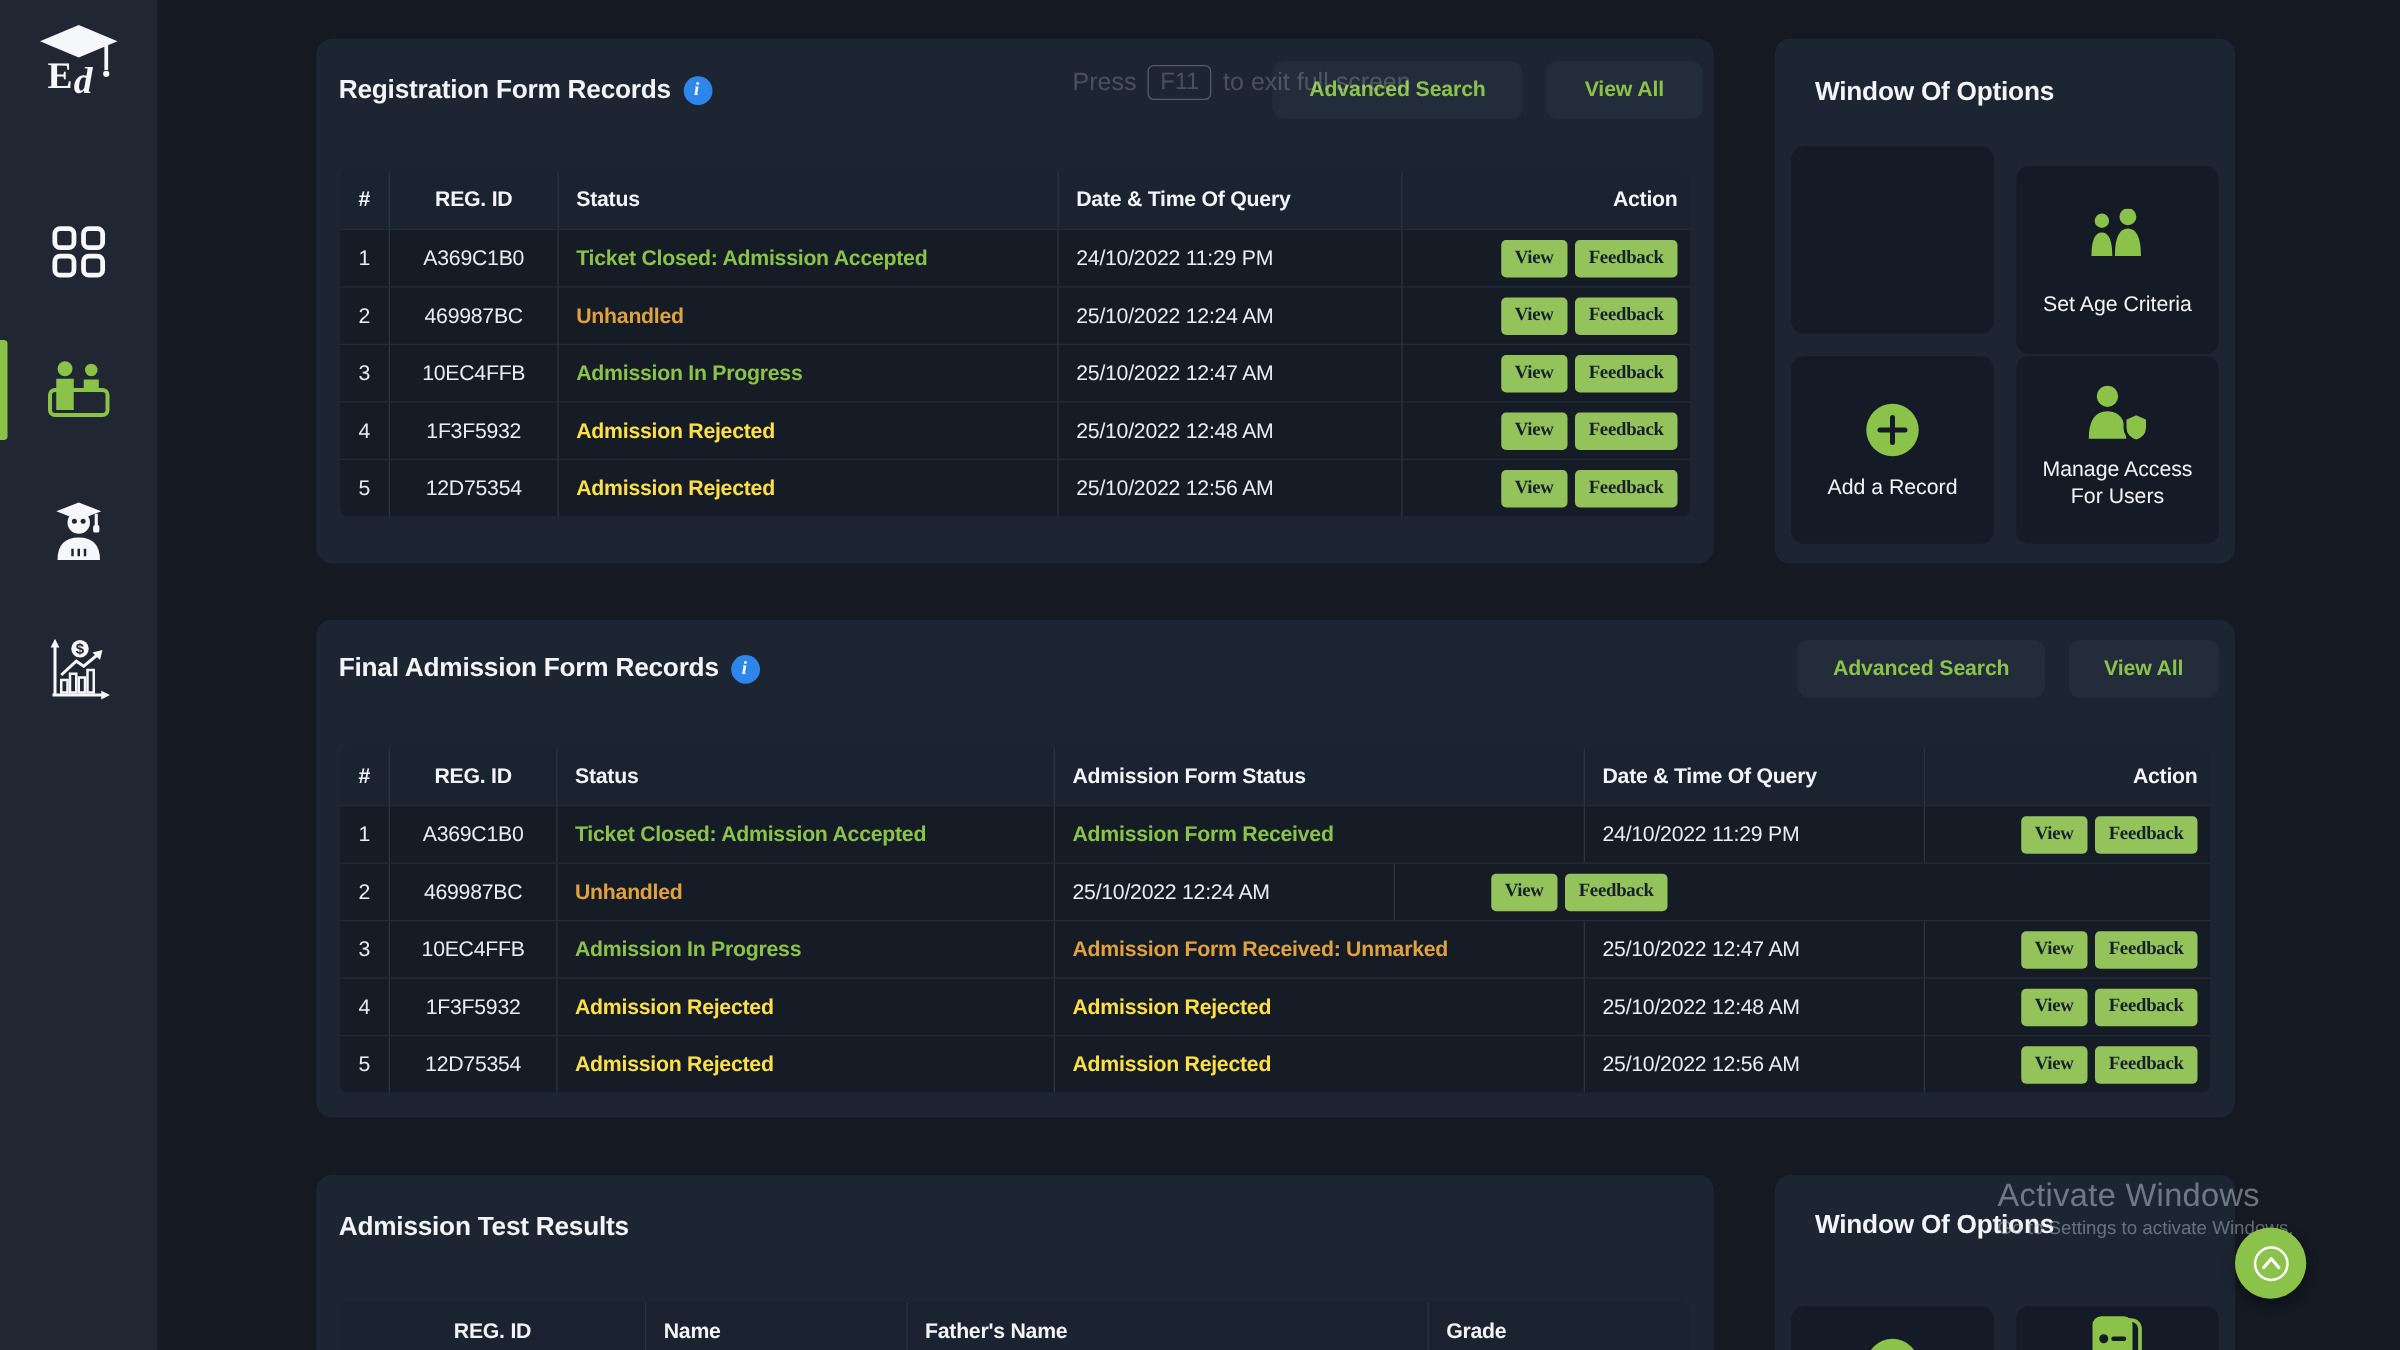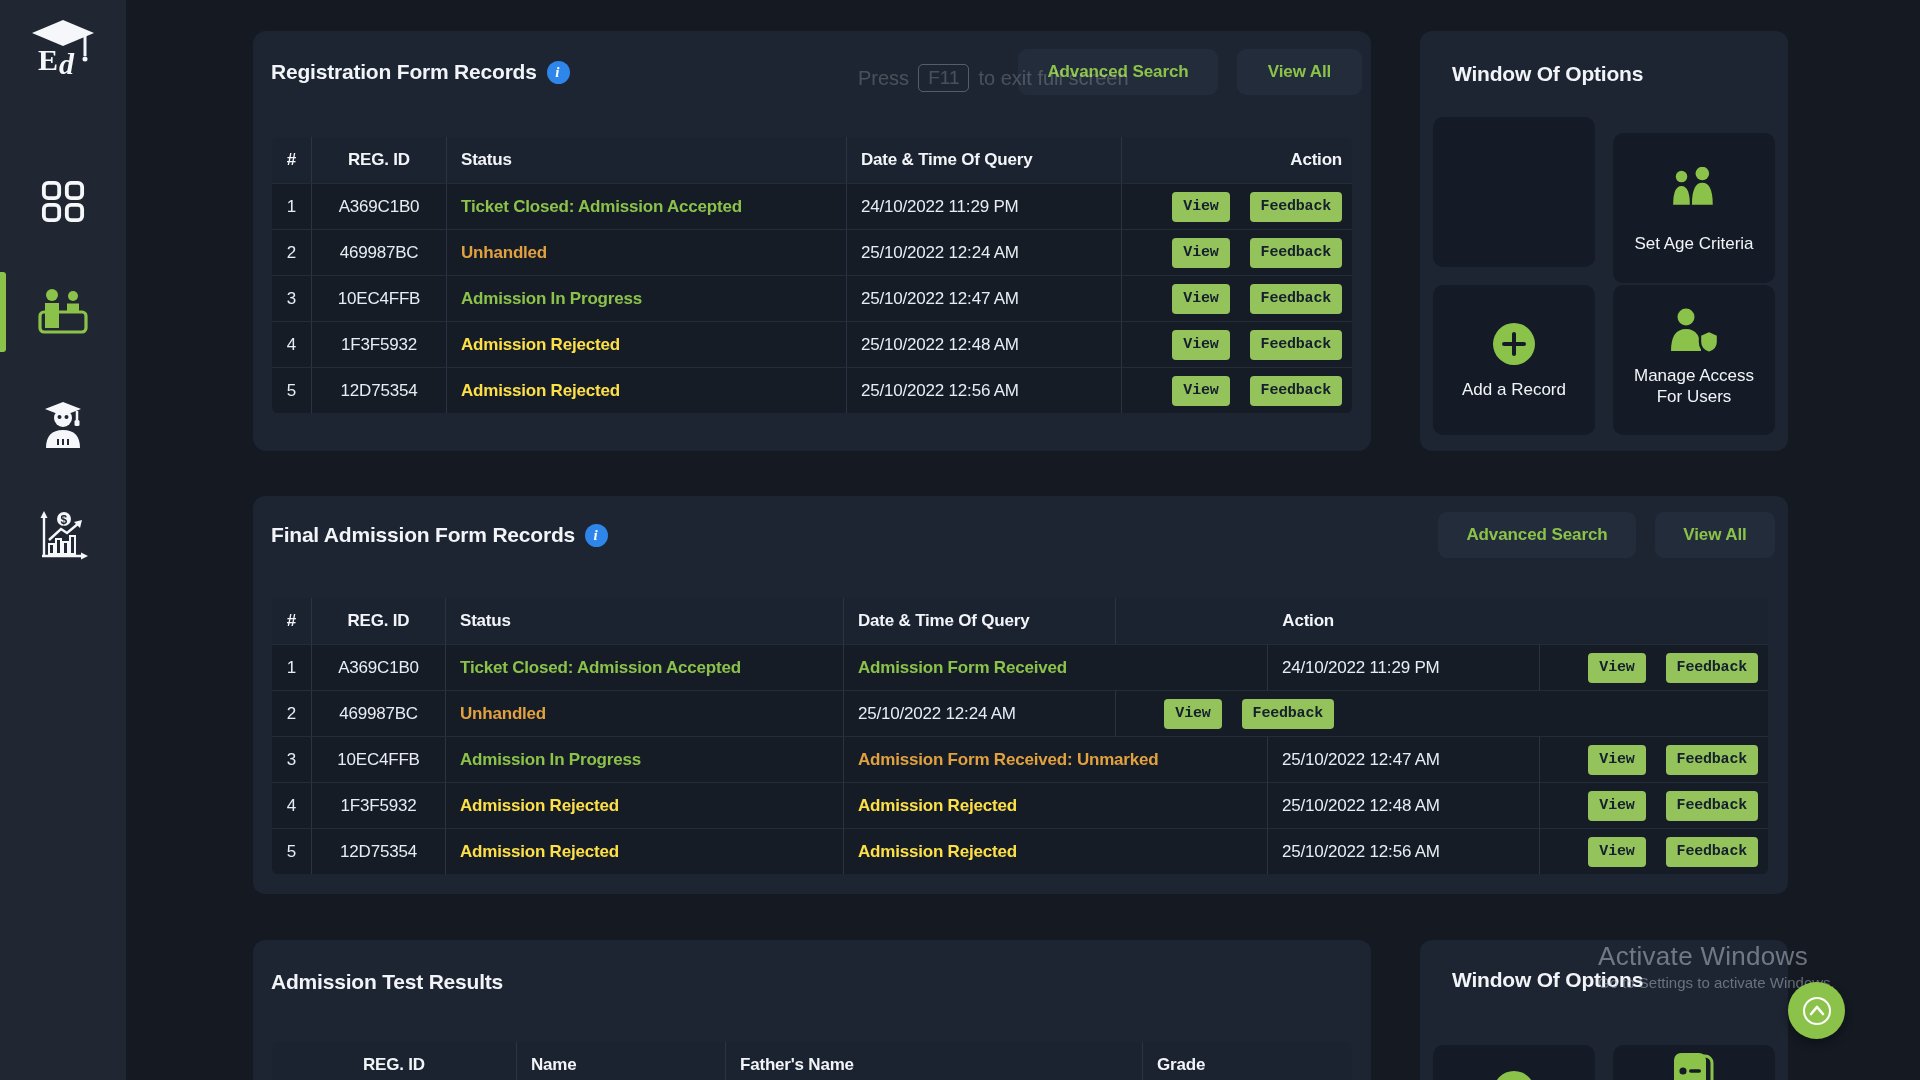--- a/index.html
+++ b/index.html
@@ -33,31 +33,31 @@
   .tcell:last-child { border-right:none; }
   .tcell.al-c { justify-content:center; padding:0 4px; }
   .tcell.al-r { justify-content:flex-end; padding-right:10px; }
   .thead .tcell { font-weight:700; color:#f2f4f8; }
   .st-green { color:#8bc34a; font-weight:700; }
   .st-orange { color:#e2a13f; font-weight:700; }
   .st-red { color:#fde047; font-weight:700; }
   .c-date { font-weight:400; }
   .c-regid { font-weight:500; }
   .act-btn { background:#94c35c; color:#16202c; border:none; border-radius:4px; height:30px;
-    padding:0 11px; font-family:Liberation Mono, monospace; font-size:15px; font-weight:700;
-    cursor:pointer; margin-left:20px; letter-spacing:-0.2px; }
+    padding:0 11px; font-family:Liberation Serif, serif; font-size:15px; font-weight:700;
+    cursor:pointer; margin-left:6px; letter-spacing:-0.2px; }
 
   
   .tile { position:absolute; width:162px; height:150px; background:#151b26; border-radius:10px; cursor:pointer; }
   .tile-label { position:absolute; left:8px; right:8px; text-align:center; color:#f2f4f8; font-size:17px; line-height:21px; }
   .tile-icon { position:absolute; display:flex; justify-content:center; }
 
   
   .f11-toast { position:absolute; left:858px; top:52px; display:flex; align-items:center; gap:9px;
-    color:rgba(255,255,255,0.20); font-size:20px; z-index:30; pointer-events:none;margin-top:12px; }
+    color:rgba(255,255,255,0.20); font-size:20px; z-index:30; pointer-events:none; }
   .f11-key { border:1.5px solid rgba(255,255,255,0.26); border-radius:5px; padding:2px 9px; font-size:19px; }
   .watermark-1 { position:absolute; left:1598px; top:941px; font-size:26px; color:rgba(182,190,202,0.55);
     z-index:25; letter-spacing:0.3px; }
   .watermark-2 { position:absolute; left:1598px; top:974px; font-size:15px; color:rgba(182,190,202,0.50); z-index:25; }
   .scroll-top { position:absolute; left:1788px; top:982px; width:57px; height:57px; border-radius:50%;
     background:#8bc34a; border:none; z-index:40; display:flex; align-items:center; justify-content:center;
     cursor:pointer; box-shadow:0 4px 10px rgba(0,0,0,0.35); }
 </style>
 </head>
 <body>
@@ -249,20 +249,21 @@
       <span class="card-title">Final Admission Form Records</span>
       <span class="info-icon">i</span>
     </div>
     <button class="hdr-btn" style="left:1185px; top:16px; width:198px;">Advanced Search</button>
     <button class="hdr-btn" style="left:1402px; top:16px; width:120px;">View All</button>
     <div class="tbl" style="left:19px; top:102px; width:1496px;" id="adm-table">
         <div class="trow thead">
           <div class="tcell al-c" style="width: 40px;">#</div>
           <div class="tcell al-c" style="width: 134px;">REG. ID</div>
           <div class="tcell" style="width: 398px;">Status</div>
+          <div class="tcell" style="width: 424px;">Admission Form Status</div>
           <div class="tcell" style="width: 272px;">Date &amp; Time Of Query</div>
           <div class="tcell al-r" style="width: 228px;">Action</div>
         </div>
         <div class="trow">
           <div class="tcell al-c" style="width: 40px;">1</div>
           <div class="tcell al-c c-regid" style="width: 134px;">A369C1B0</div>
           <div class="tcell st-green" style="width: 398px;">Ticket Closed: Admission Accepted</div>
           <div class="tcell st-green" style="width: 424px;">Admission Form Received</div>
           <div class="tcell c-date" style="width: 272px;">24/10/2022 11:29 PM</div>
           <div class="tcell al-r c-actions" style="width: 228px;">

